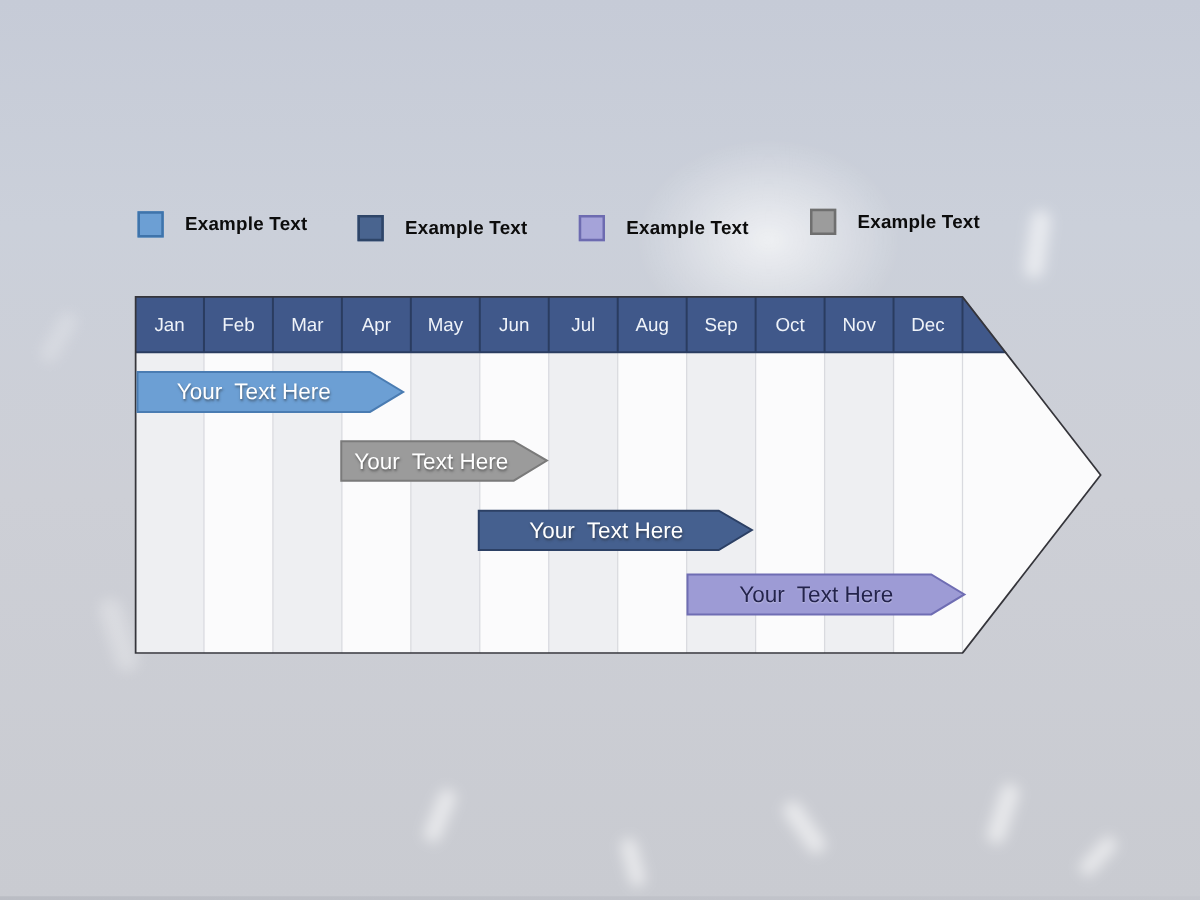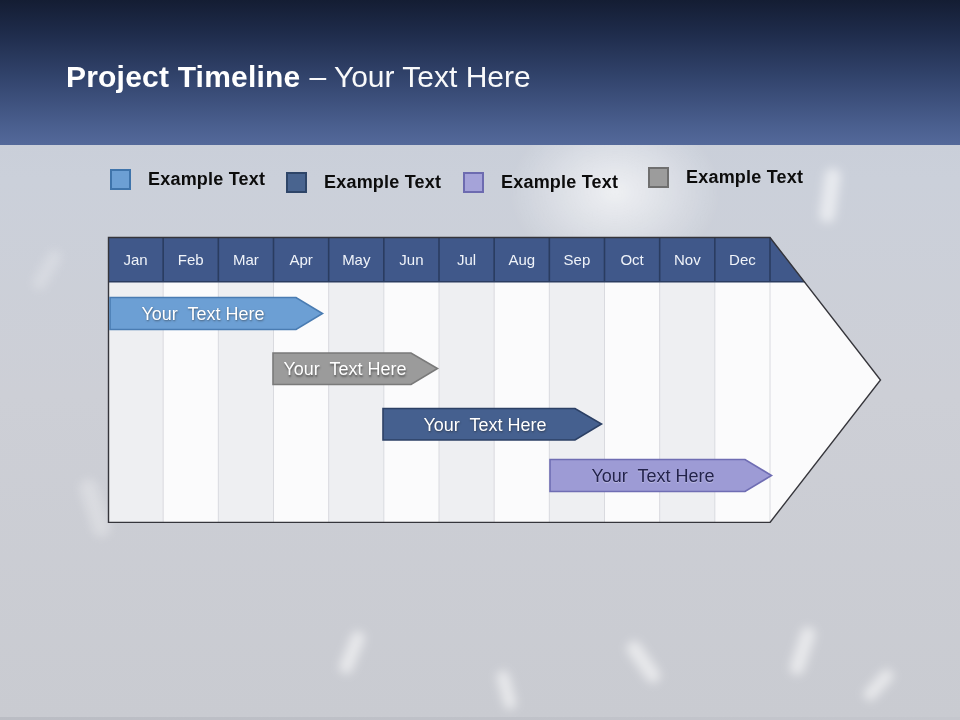--- a/index.html
+++ b/index.html
@@ -18,21 +18,21 @@
   
   .blob { position:absolute; border-radius:50%;
     background: radial-gradient(closest-side, rgba(255,255,255,0.8), rgba(255,255,255,0)); filter: blur(3px); }
   .cap  { position:absolute; background: rgba(255,255,255,0.55); border-radius:12px; filter: blur(5px); }
   .bottom-edge { position:absolute; left:0; bottom:0; width:960px; height:3px;
     background: linear-gradient(to right, #AEB1B9, #C2C4CB); opacity:0.55; }
 
   
   .legend-item { position:absolute; display:flex; align-items:center; }
   .legend-swatch { width:21px; height:21px; border:2px solid #333; box-sizing:border-box; flex:0 0 auto; }
-  .legend-label { margin-left:17px; font-size:18px; font-weight:700; color:#0C0C0C; letter-spacing:0.2px; white-space:nowrap; }
+  .legend-label { margin-left:17px; font-size:15px; font-weight:700; color:#0C0C0C; letter-spacing:0.2px; white-space:nowrap; }
 
   
   .timeline-wrap { position:absolute; left:90px; top:230px; width:810px; height:293px;text-align:right;
     -webkit-box-reflect: below 2px linear-gradient(to bottom, rgba(0,0,0,0.22), rgba(0,0,0,0.06) 15%, transparent 32%); }
   .timeline-svg { display:block; width:810px; height:293px; }
   .timeline-svg text { font-family:"Liberation Sans", sans-serif; }
   .month-label { font-size:15px; fill:#EFF3F9; }
   .bar-label   { font-size:18px; white-space:pre; }
   .lbl-shadow  { text-shadow: 0.5px 1.5px 2px rgba(35,35,35,0.55); }
   .lbl-dark    { text-shadow: 0 1px 1px rgba(255,255,255,0.35); }
@@ -45,25 +45,20 @@
   <div class="blob" style="left:510px; top:112px; width:210px; height:160px; opacity:.85;"></div>
   <div class="cap" style="left:822px; top:168px; width:16px; height:55px; transform:rotate(8deg);"></div>
   <div class="cap" style="left:86px;  top:478px; width:18px; height:60px; transform:rotate(-18deg); opacity:.5;"></div>
   <div class="cap" style="left:40px;  top:248px; width:14px; height:44px; transform:rotate(30deg);  opacity:.4;"></div>
   <div class="cap" style="left:345px; top:630px; width:14px; height:45px; transform:rotate(22deg);"></div>
   <div class="cap" style="left:500px; top:670px; width:13px; height:40px; transform:rotate(-15deg);"></div>
   <div class="cap" style="left:636px; top:638px; width:15px; height:48px; transform:rotate(-35deg);"></div>
   <div class="cap" style="left:795px; top:626px; width:15px; height:50px; transform:rotate(18deg);"></div>
   <div class="cap" style="left:872px; top:666px; width:13px; height:38px; transform:rotate(42deg);"></div>
 
-  <div class="header-band">
-    <div class="slide-title">
-      <span class="title-bold">Project Timeline</span><span class="title-light">– Your Text Here</span>
-    </div>
-  </div>
 
   <div class="legend-item" style="left:110px; top:169px;">
     <div class="legend-swatch" style="background: rgb(108, 159, 212); border-color: rgb(63, 116, 171);"></div>
     <div class="legend-label">Example Text</div>
   </div>
   <div class="legend-item" style="left:286px; top:172px;">
     <div class="legend-swatch" style="background: rgb(73, 100, 143); border-color: rgb(46, 69, 104);"></div>
     <div class="legend-label">Example Text</div>
   </div>
   <div class="legend-item" style="left:463px; top:172px;">

